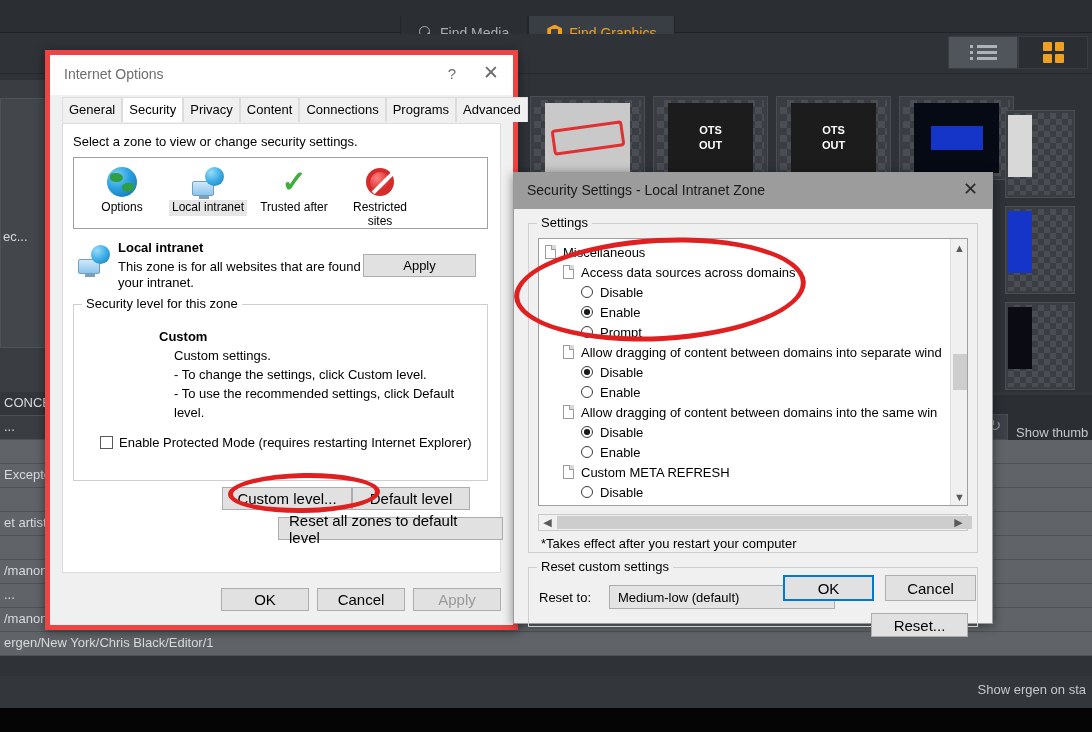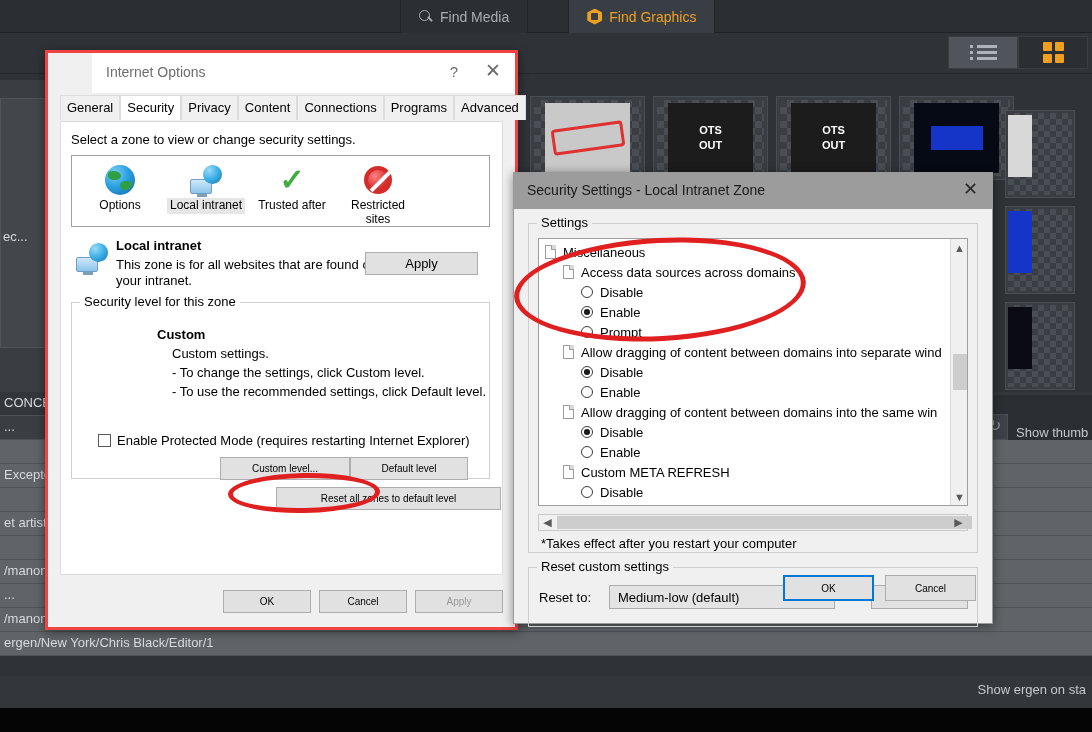--- a/index.html
+++ b/index.html
@@ -12,21 +12,21 @@
   }
   #root { position: relative; width: 1092px; height: 732px; }
 
   
   .app-bg { position:absolute; inset:0; background:#2f3338; }
 
   .app-topbar {
     position:absolute; left:0; top:0; width:1092px; height:33px;
     background:#2b2f34; border-bottom:1px solid #1f2226;
   }
-  .tabstrip { position:absolute; left:400px; top:0; height:33px; display:flex;gap:40px; }
+  .tabstrip { position:absolute; left:400px; top:16px; height:33px; display:flex; }
   .tab {
     display:flex; align-items:center; gap:7px;
     padding:0 18px; height:33px;
     color:#a8adb3; font-size:14px;
     border-left:1px solid #22262a; border-right:1px solid #22262a;
     background:#2b2f34;
   }
   .tab.active { background:#393e44; color:#f0a020; }
   .tab .tlabel { white-space:nowrap; }
   .mag-icon { width:14px; height:14px; position:relative; display:inline-block; }
@@ -113,21 +113,21 @@
 
   .bottom-bar { position:absolute; left:0; top:676px; width:1092px; height:32px; background:#33373b; }
   .show-on-start { position:absolute; right:6px; top:682px; color:#c3c8ce; font-size:13px; white-space:nowrap;}
   .black-strip { position:absolute; left:0; top:708px; width:1092px; height:24px; background:#050505; }
 
   
   .win-dialog { position:absolute; background:#f0f0f0; border:1px solid #b5b5b5;
                 box-shadow:0 2px 10px rgba(0,0,0,.45); font-family:"Liberation Sans", sans-serif;}
 
   
-  #ie-options { left:45px; top:50px; width:473px; height:580px; background:#f0f0f0; border:3px solid #ef4444;padding-left:44px;}
+  #ie-options { left:45px; top:50px; width:473px; height:580px; background:#f0f0f0; border:5px solid #ef4444;}
   .io-title { height:40px; background:#ffffff; position:relative; }
   .io-title .t { position:absolute; left:14px; top:11px; font-size:14px; color:#6d6d6d; }
   .io-help { position:absolute; right:57px; top:10px; font-size:15px; color:#6d6d6d; }
   .io-close { position:absolute; right:14px; top:8px; font-size:19px; color:#6d6d6d; line-height:1;}
   .io-body { position:absolute; left:0; top:40px; right:0; bottom:0; background:#f0f0f0; }
 
   .tabs-row { position:absolute; left:12px; top:2px; display:flex; font-size:13px; }
   .iotab { padding:4px 6px 5px 6px; border:1px solid #dcdcdc; border-bottom:none; background:#f0f0f0; color:#000;}
   .iotab.active { background:#fff; font-weight:normal; position:relative; z-index:2; border-color:#dcdcdc;}
   .tab-panel { position:absolute; left:12px; top:28px; right:12px; bottom:52px; background:#fff; border:1px solid #dcdcdc; }
@@ -163,22 +163,22 @@
                background:#e1e1e1; border:1px solid #adadad; font-size:13px; color:#000;
                display:flex; align-items:center; justify-content:center;}
 
   .level-group { position:absolute; left:10px; top:180px; right:12px; height:177px; border:1px solid #cfcfcf; }
   .level-legend { position:absolute; left:8px; top:-9px; background:#fff; padding:0 4px; font-size:13px; color:#000;}
   .lvl-name { position:absolute; left:85px; top:24px; font-size:13px; font-weight:bold; color:#000;}
   .lvl-lines { position:absolute; left:100px; top:42px; font-size:13px; color:#000; line-height:1.45;}
   .prot-mode { position:absolute; left:26px; top:130px; font-size:13px; color:#000; display:flex; align-items:center; gap:6px;}
   .cbx { width:13px; height:13px; border:1px solid #5a5a5a; background:#fff; display:inline-block;}
   .lvl-btns { position:absolute; left:148px; top:154px; display:flex; }
-  .wbtn { height:23px; background:#e1e1e1; border:1px solid #adadad; font-size:10px; color:#000;
-          display:flex; align-items:center; justify-content:center; padding:0 10px;}
+  .wbtn { height:23px; background:#e1e1e1; border:1px solid #adadad; font-size:15px; color:#000;
+          display:flex; align-items:center; justify-content:center; padding:0 10px;margin-top:28px;}
   .wbtn.disabled { color:#999; }
   .reset-all { position:absolute; left:215px; top:365px; width:225px; height:23px; }
   .io-footer { position:absolute; left:0; right:12px; bottom:14px; display:flex; justify-content:flex-end; gap:8px;}
   .io-footer .wbtn { width:88px; }
 
   
   #sec-settings { left:513px; top:172px; width:480px; height:452px; background:#f97316; border:1px solid #9a9a9a;}
   .ss-title { height:36px; background:#9c9c9c; position:relative; }
   .ss-title .t { position:absolute; left:13px; top:9px; font-size:14px; color:#1a1a1a; }
   .ss-title .x { position:absolute; right:14px; top:7px; font-size:18px; color:#2b2b2b; line-height:1;}

